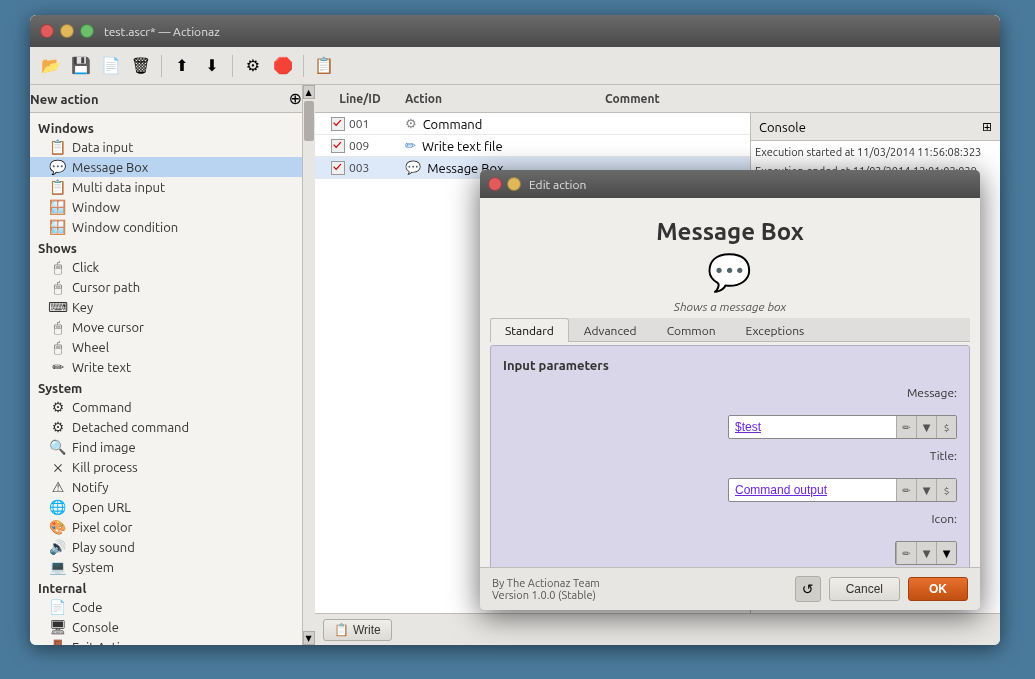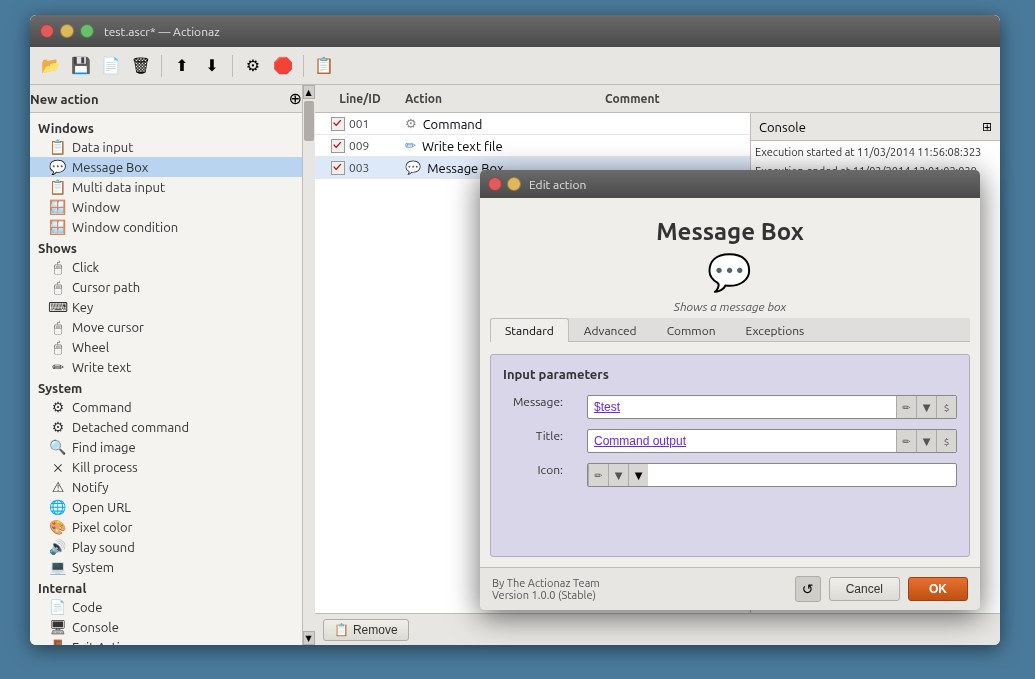--- a/index.html
+++ b/index.html
@@ -343,21 +343,21 @@
       font-size: 12px;
       color: #555;
       font-style: italic;
     }
 
     
     .tab-bar {
       display: flex;
       border-bottom: 1px solid #c0bdb9;
       background: #e0dedd;
-      margin-bottom: 12px;
+      margin-bottom: 3px;
     }
     .tab {
       padding: 5px 14px;
       cursor: pointer;
       font-size: 12px;
       color: #333;
       border: 1px solid transparent;
       border-bottom: none;
       border-radius: 3px 3px 0 0;
       margin-bottom: -1px;
@@ -382,22 +382,23 @@
       gap: 10px;
     }
     .params-title {
       font-weight: bold;
       font-size: 13px;
       color: #333;
       margin-bottom: 4px;
     }
     .param-row {
       display: flex;
-      align-items: flex-start;
-      gap: 24px;
+      align-items: flex-end;
+      gap: 16px;
+      flex-direction: column;
     }
     .param-label {
       width: 60px;
       font-size: 12px;
       color: #333;
       text-align: right;
     }
     .param-input-wrap {
       flex: 1;
       display: flex;
@@ -736,21 +737,21 @@
           <div class="console-content">
             <div class="console-line">Execution started at 11/03/2014 11:56:08:323</div>
             <div class="console-line">Execution ended at 11/03/2014 12:01:02:039<br>(4 minute(s) 53 second(s) 716 millisecond(s))</div>
           </div>
         </div>
       </div>
 
       <div class="bottom-bar">
         <button class="remove-btn">
           <span>📋</span>
-          <span>Remove</span>
+          <span>Write</span>
         </button>
       </div>
     </div>
   </div>
 </div>
 
 <div class="dialog-overlay">
   <div class="dialog">
 
     <div class="dialog-title-bar">

